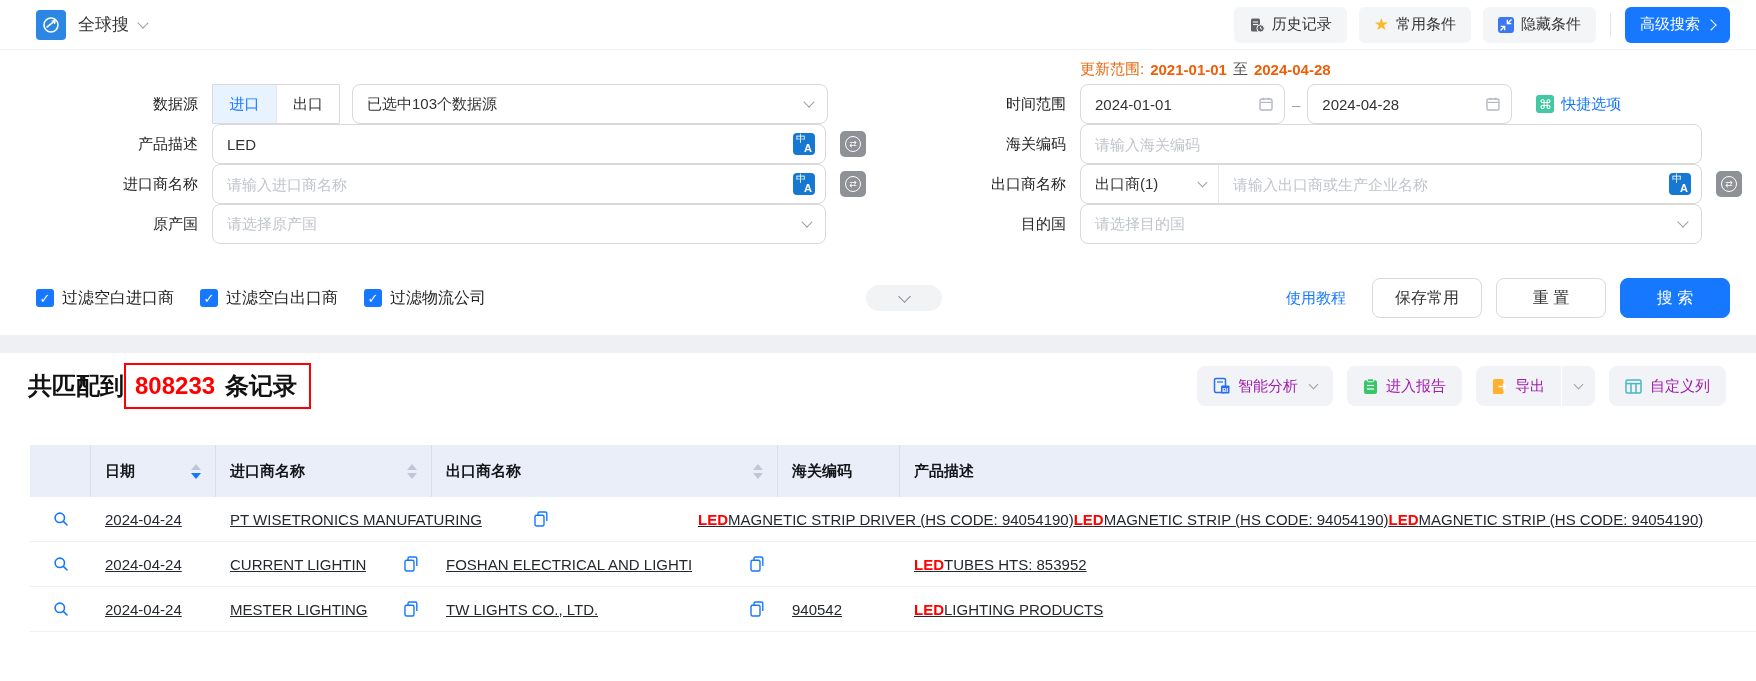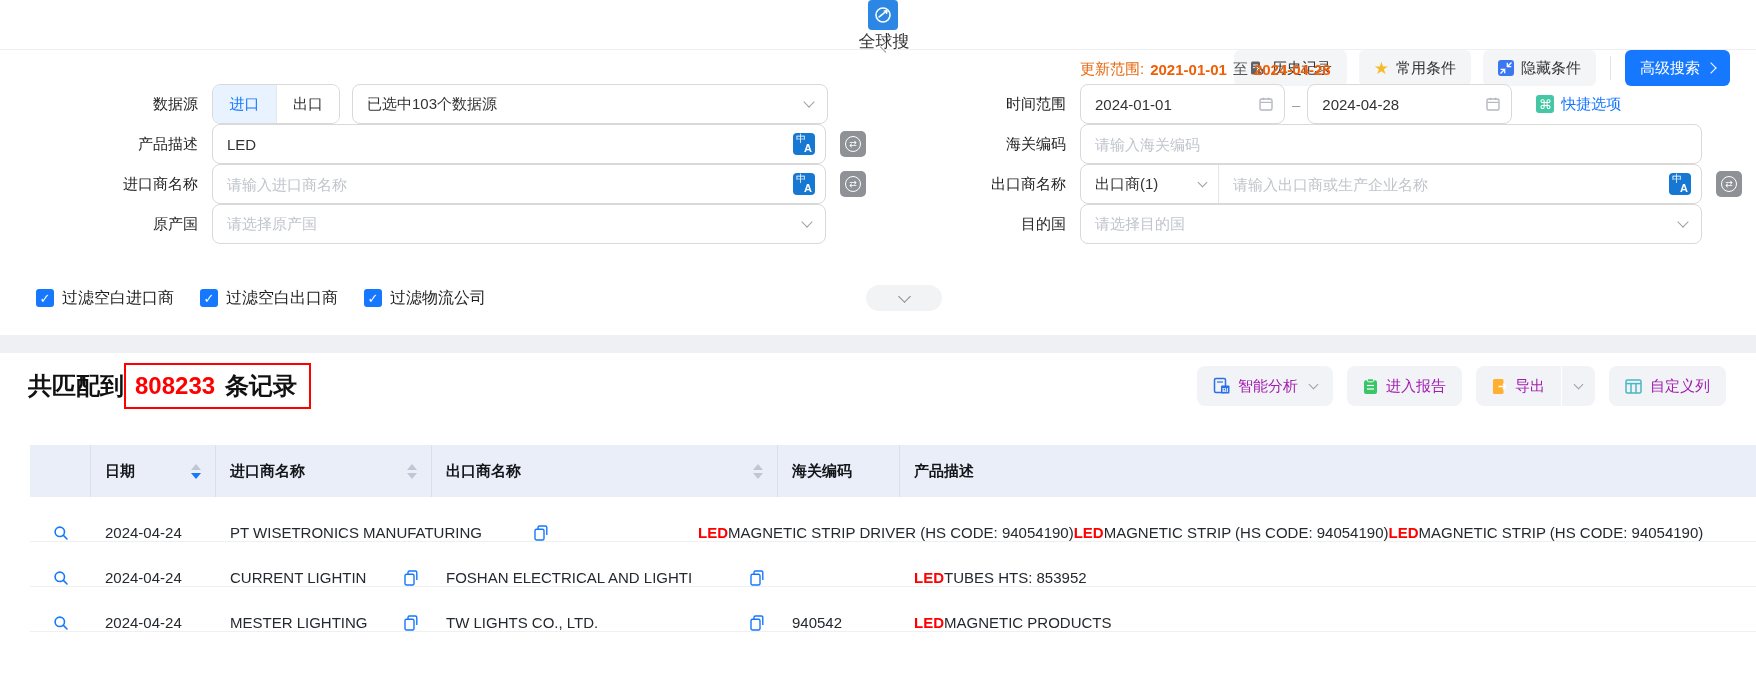--- a/index.html
+++ b/index.html
@@ -1,20 +1,20 @@
 <!DOCTYPE html>
 <html><head>
 <meta charset="utf-8">
 <style>
 * { box-sizing: border-box; margin: 0; padding: 0; }
 html,body { width:1756px; height:681px; overflow:hidden; background:#fff;
   font-family:"Liberation Sans","DejaVu Sans",sans-serif; font-size:15px; color:#262626; }
 
 
-.topbar { height:50px; display:flex; align-items:center; padding:0 26px 0 36px; border-bottom:1px solid #edeff2;flex-direction:column; }
+.topbar { height:50px; display:flex; align-items:center; padding:0 26px 0 36px; border-bottom:1px solid #edeff2; }
 .logo { width:30px; height:30px; border-radius:4px; background:#2b87e3; display:flex; align-items:center; justify-content:center; flex:none; }
 .app-title { font-size:17px; color:#333; margin:0 10px 0 12px; }
 .cv { display:inline-block; width:8px; height:8px; border-right:1.6px solid #9aa0a8; border-bottom:1.6px solid #9aa0a8; transform:rotate(45deg); margin-top:-4px; }
 .topbar-right { margin-left:auto; display:flex; align-items:center; gap:12px; }
 .tbtn { height:36px; padding:0 15px; background:#f4f5f7; border-radius:6px; display:flex; align-items:center; gap:7px; color:#333; cursor:pointer; white-space:nowrap; }
 .tbtn.primary { background:#1677ff; color:#fff; }
 .tbtn.primary .cv { border-color:#fff; transform:rotate(-45deg); margin-top:0; }
 .star { color:#f7ba2a; font-size:17px; line-height:1; }
 .vdiv { width:1px; height:24px; background:#e2e4e8; margin:0 2px; }
 
@@ -31,21 +31,21 @@
 .flabel { width:212px; flex:none; text-align:right; padding-right:14px; color:#1f1f1f; }
 .fcol-right .flabel { width:180px; }
 .fctrl { height:40px; border:1px solid #d9d9d9; border-radius:8px; background:#fff; display:flex; align-items:center; }
 .w-main { width:614px; }
 .fcol-right .w-main { width:622px; }
 .fctrl input { border:none; outline:none; background:transparent; flex:1; font:inherit; color:#333; padding:0 12px 0 14px; min-width:0; }
 .fctrl input::placeholder { color:#c0c4cc; }
 .ph { color:#c0c4cc; padding-left:14px; }
 .val { color:#333; padding-left:14px; }
 .ctrl-cv { margin-left:auto; margin-right:14px; flex:none; }
-.seg { height:40px; border:1px solid #d9d9d9; border-radius:8px; overflow:hidden; display:flex; flex:none; }
+.seg { height:40px; border:1px solid #d9d9d9; border-radius:1px; overflow:hidden; display:flex; flex:none; }
 .seg-item { width:63px; display:flex; align-items:center; justify-content:center; color:#333; cursor:pointer; background:#fff; }
 .seg-item.active { background:#e8f3ff; color:#1677ff; }
 .seg-item + .seg-item { border-left:1px solid #e4e6ea; }
 .trans-tile { width:22px; height:22px; border-radius:4px; background:#1678d2; position:relative; flex:none; margin:0 10px 0 6px; color:#fff; }
 .trans-tile .zh { position:absolute; top:1px; left:3px; font-size:10px; line-height:1; }
 .trans-tile .en { position:absolute; bottom:1px; right:3px; font-size:11px; font-weight:bold; line-height:1; }
 .match-tile { width:26px; height:26px; border-radius:5px; background:#8e9196; display:flex; align-items:center; justify-content:center; flex:none; margin-left:14px; cursor:pointer; }
 .match-tile .mcirc { width:16px; height:16px; border:1.4px solid #fff; border-radius:50%; display:flex; align-items:center; justify-content:center; font-size:9px; color:#fff; line-height:1; }
 .date-ctrl { width:205px; }
 .date-ctrl .cal { margin-left:auto; margin-right:10px; flex:none; display:flex; }
@@ -87,21 +87,21 @@
 .table-wrap { margin:36px 0 0 30px; }
 .thead { display:flex; background:#e9eef8; height:52px; }
 .th { display:flex; align-items:center; padding:0 14px; font-weight:bold; color:#14161a; border-right:1px solid #d9dfeb; flex:none; }
 .th:last-child { border-right:none; flex:1; }
 .sorter { margin-left:auto; display:flex; flex-direction:column; gap:3px; padding-left:10px; cursor:pointer; }
 .caret { width:0; height:0; border-left:5px solid transparent; border-right:5px solid transparent; }
 .caret.up { border-bottom:6px solid #c0c6d4; }
 .caret.down { border-top:6px solid #c0c6d4; }
 .caret.down.active { border-top-color:#1677ff; }
 .tr { display:flex; height:45px; border-bottom:1px solid #f0f0f0; background:#fff; }
-.td { display:flex; align-items:flex-end; padding:0 14px; color:#24292f; white-space:nowrap; overflow:hidden; flex:none; }
+.td { display:flex; align-items:center; padding:0 14px; color:#24292f; white-space:nowrap; overflow:hidden; flex:none;text-decoration:underline; }
 .td:last-child { flex:1; }
 .td .txt { overflow:hidden; }
 .td .copy { margin-left:auto; padding-left:8px; cursor:pointer; display:flex; flex:none; }
 .td-action { justify-content:center; cursor:pointer; }
 .hl { color:#ff0000; font-weight:bold; }
 </style>
 </head>
 <body>
 
 <div class="topbar">
@@ -289,20 +289,26 @@
         <span class="cbox">✓</span>
         <span>过滤空白出口商</span>
       </label>
       <label class="cbx">
         <span class="cbox">✓</span>
         <span>过滤物流公司</span>
       </label>
     </div>
     <div class="expand-pill">
       <span class="cv"></span>
+    </div>
+    <div class="factions">
+      <span class="link">使用教程</span>
+      <div class="abtn">保存常用</div>
+      <div class="abtn">重 置</div>
+      <div class="abtn primary">搜 索</div>
     </div>
   </div>
 </div>
 
 <div class="separator"></div>
 
 <div class="results-head">
   <div class="match-line">
     <span>共匹配到</span>
     <span class="red-box">
@@ -489,17 +495,17 @@
           <span class="copy">
             <svg width="14" height="16" viewBox="0 0 14 16">
               <rect x="1" y="4.2" width="9" height="10.8" rx="1.5" fill="none" stroke="#1677ff" stroke-width="1.4"></rect>
               <path d="M4 4 V2.4 A1.4 1.4 0 0 1 5.4 1 H11.4 A1.4 1.4 0 0 1 12.8 2.4 V10" fill="none" stroke="#1677ff" stroke-width="1.4"></path>
             </svg>
           </span>
         </div>
         <div class="td" style="width: 122px;">940542</div>
         <div class="td">
           <span class="hl">LED</span>
-          <span> MAGNETIC PRODUCTS</span>
+          <span> LIGHTING PRODUCTS</span>
         </div>
       </div>
     </div>
 </div>
 
 </body></html>

